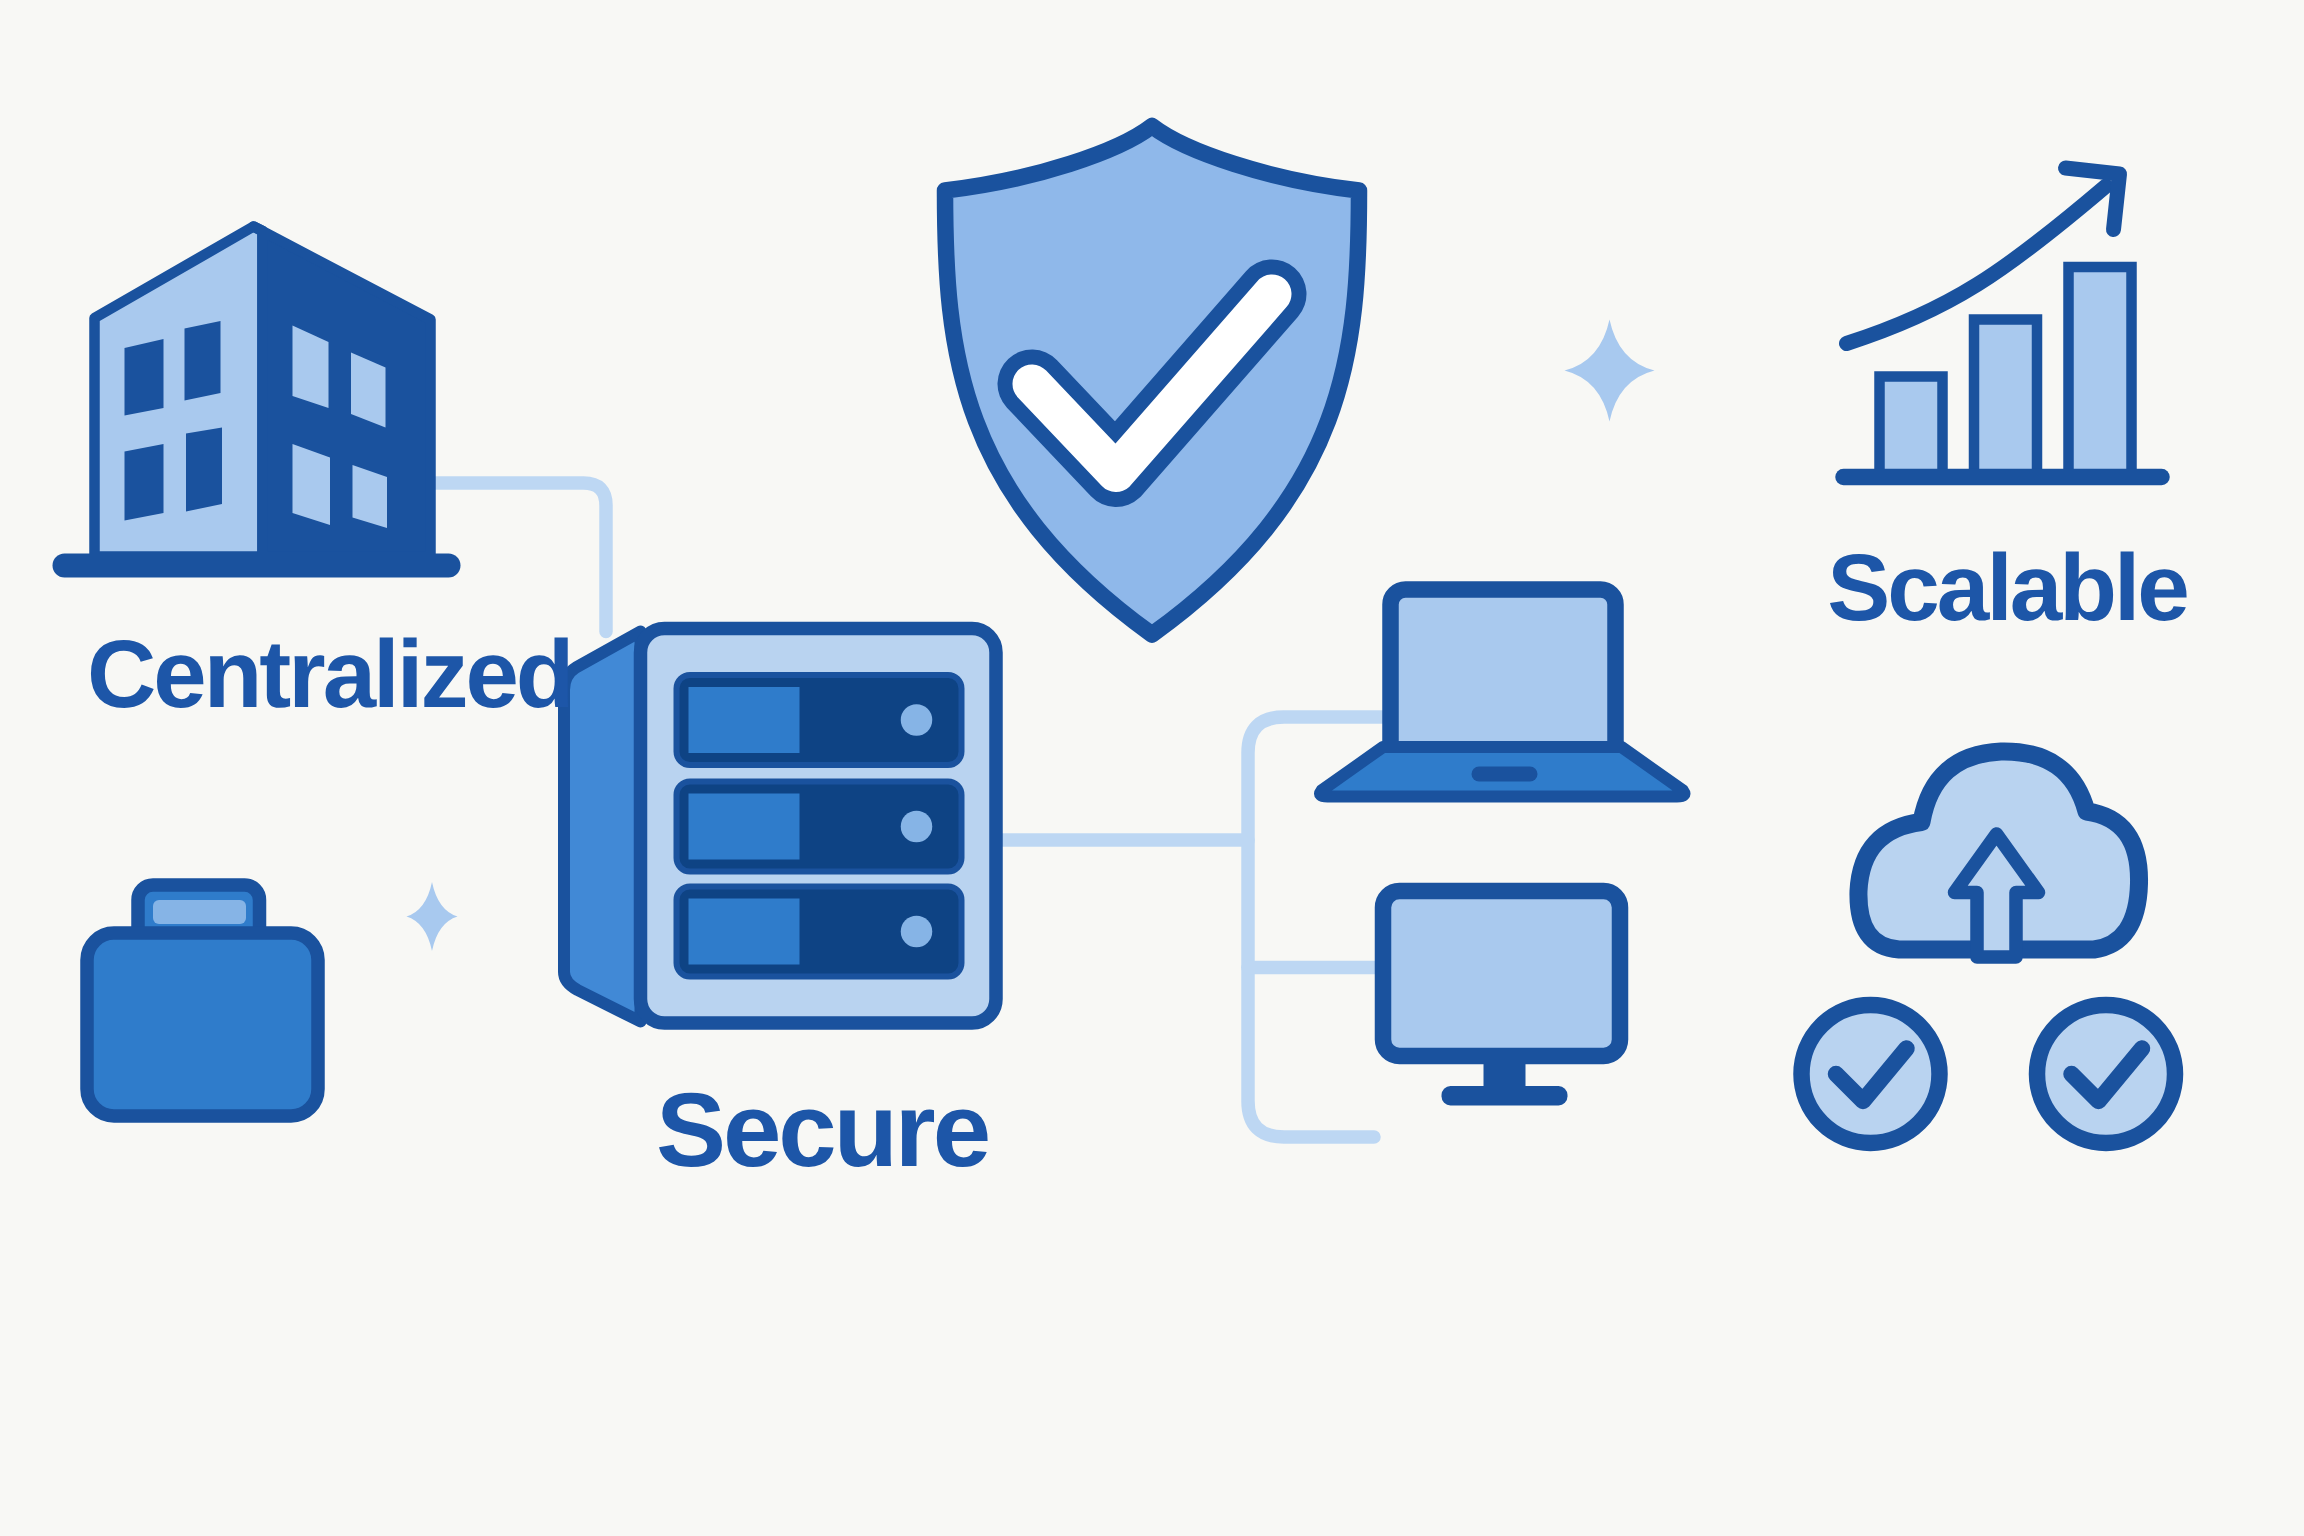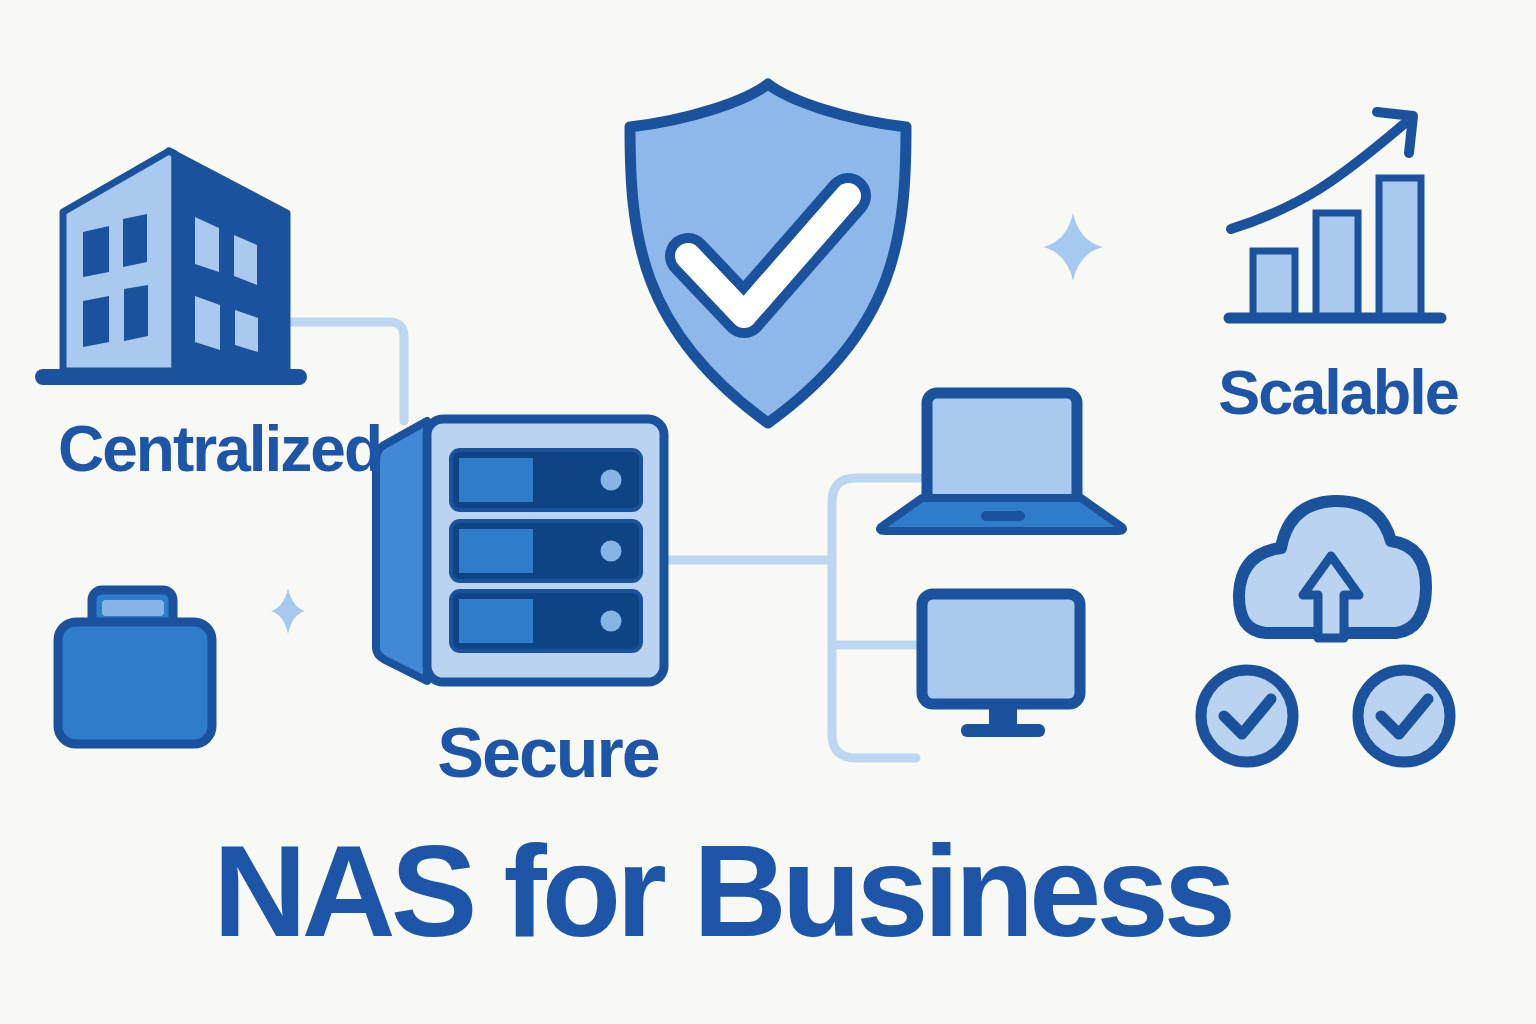--- a/index.html
+++ b/index.html
@@ -149,15 +149,14 @@
     </g>
     <g>
       <circle class="f-panel s-navy sw11" cx="1404" cy="716" r="46"></circle>
       <path class="f-none s-navy sw11 rc" d="M1381,716 L1399,734 L1428,699"></path>
     </g>
   </svg>
 
   <div class="label lbl-centralized">Centralized</div>
   <div class="label lbl-secure">Secure</div>
   <div class="label lbl-scalable">Scalable</div>
-  <div class="title">NAS for Business</div>
 
 </div>
 
 </body></html>

